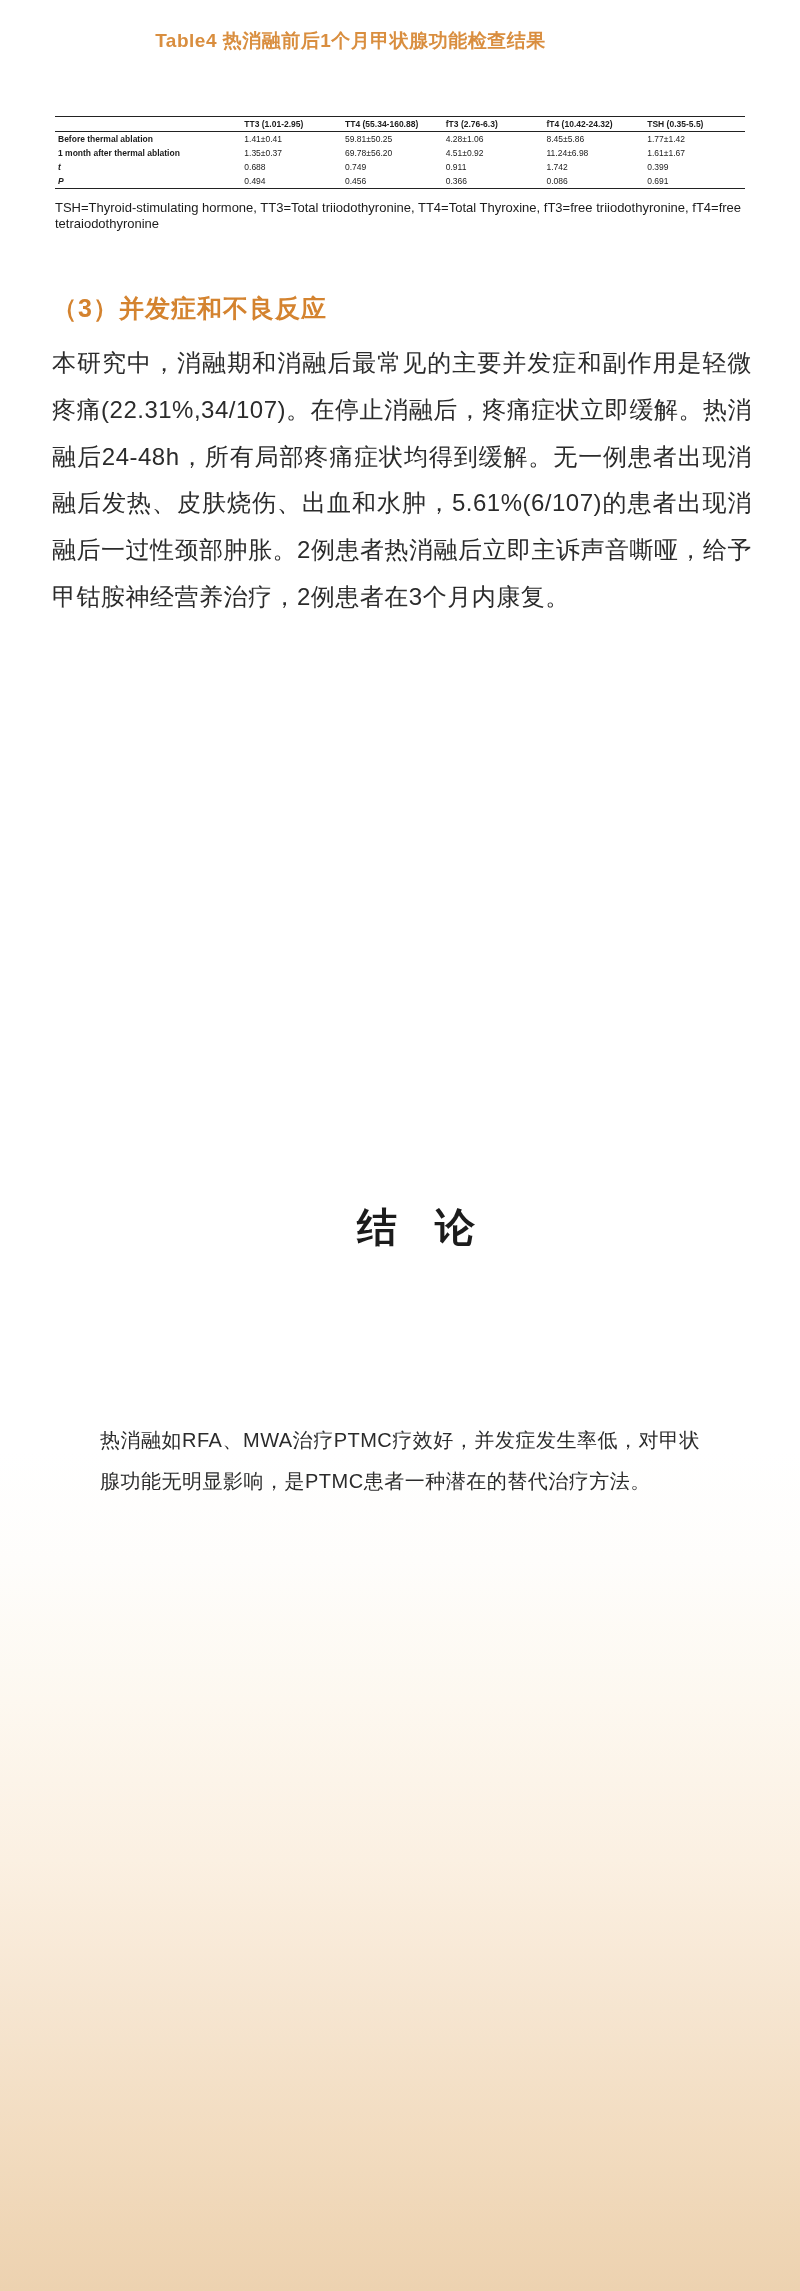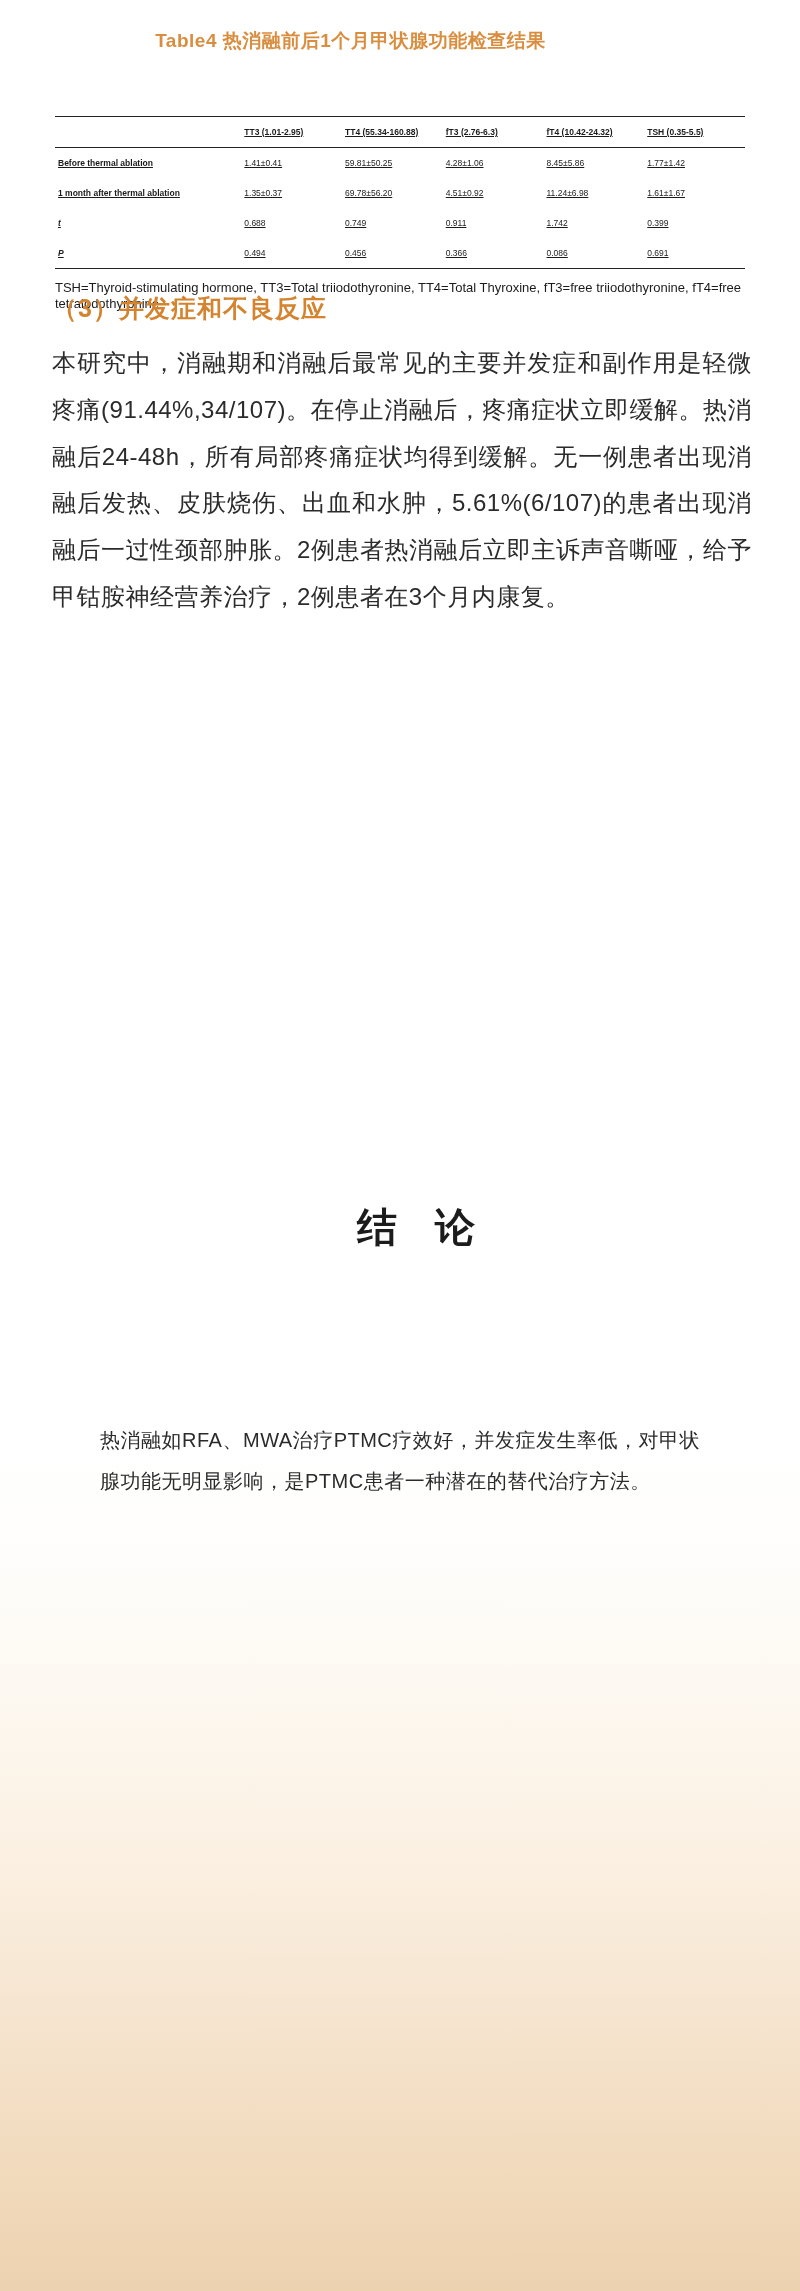--- a/index.html
+++ b/index.html
@@ -51,24 +51,23 @@
     background: #ffffff;
     font-family: "Liberation Sans", sans-serif;
   }
   .tbl {
     width: 100%;
     border-collapse: collapse;
     font-size: 8.5px;
     color: #1b1b1b;
   }
   .tbl th, .tbl td {
-    padding: 10px 3px;
+    padding: 2px 3px;
     text-align: left;
     white-space: nowrap;
-    text-decoration: underline;
   }
   .tbl thead th {
     font-weight: bold;
     border-top: 1.6px solid #222;
     border-bottom: 1px solid #222;
     font-size: 8.5px;
   }
   .tbl tbody tr:last-child td {
     border-bottom: 1.4px solid #222;
   }
@@ -192,19 +191,19 @@
           <td>0.086</td>
           <td>0.691</td>
         </tr>
       </tbody>
     </table>
     <div class="tbl-note">TSH=Thyroid-stimulating hormone, TT3=Total triiodothyronine, TT4=Total Thyroxine, fT3=free triiodothyronine, fT4=free tetraiodothyronine</div>
   </div>
 
   <div class="section-heading">（3）并发症和不良反应</div>
 
-  <div class="body-par">本研究中，消融期和消融后最常见的主要并发症和副作用是轻微疼痛(91.44%,34/107)。在停止消融后，疼痛症状立即缓解。热消融后24-48h，所有局部疼痛症状均得到缓解。无一例患者出现消融后发热、皮肤烧伤、出血和水肿，5.61%(6/107)的患者出现消融后一过性颈部肿胀。2例患者热消融后立即主诉声音嘶哑，给予甲钴胺神经营养治疗，2例患者在3个月内康复。</div>
+  <div class="body-par">本研究中，消融期和消融后最常见的主要并发症和副作用是轻微疼痛(22.31%,34/107)。在停止消融后，疼痛症状立即缓解。热消融后24-48h，所有局部疼痛症状均得到缓解。无一例患者出现消融后发热、皮肤烧伤、出血和水肿，5.61%(6/107)的患者出现消融后一过性颈部肿胀。2例患者热消融后立即主诉声音嘶哑，给予甲钴胺神经营养治疗，2例患者在3个月内康复。</div>
 
   <div class="conclusion-title">结 论</div>
 
   <div class="conclusion-body">热消融如RFA、MWA治疗PTMC疗效好，并发症发生率低，对甲状腺功能无明显影响，是PTMC患者一种潜在的替代治疗方法。</div>
 
 </div>
 
 </body></html>

